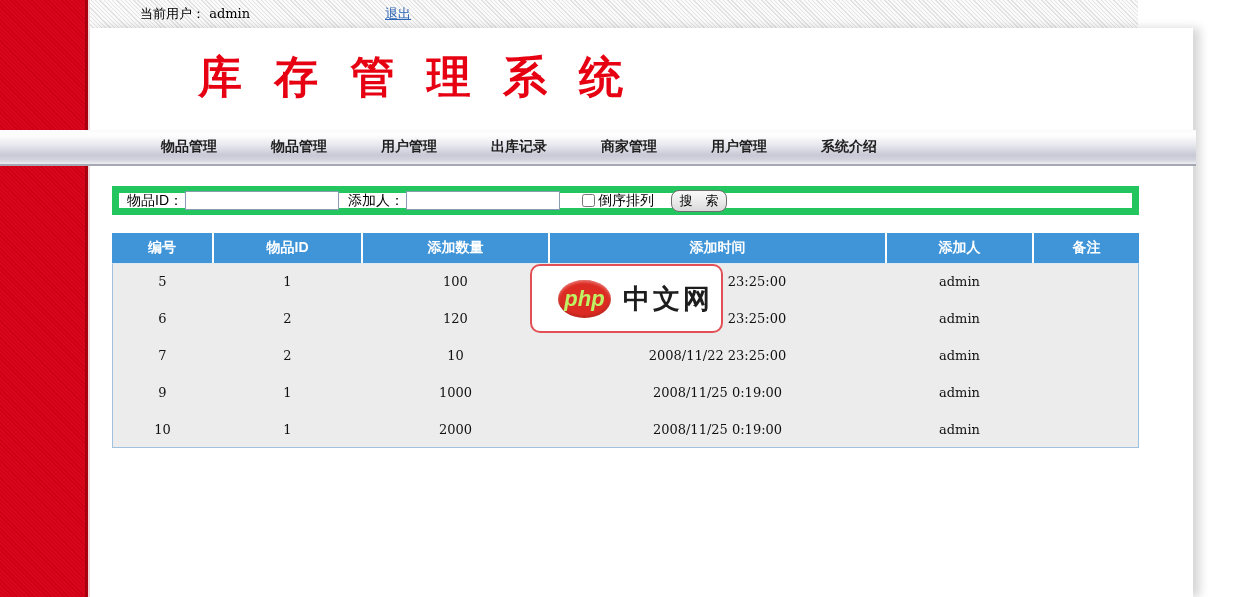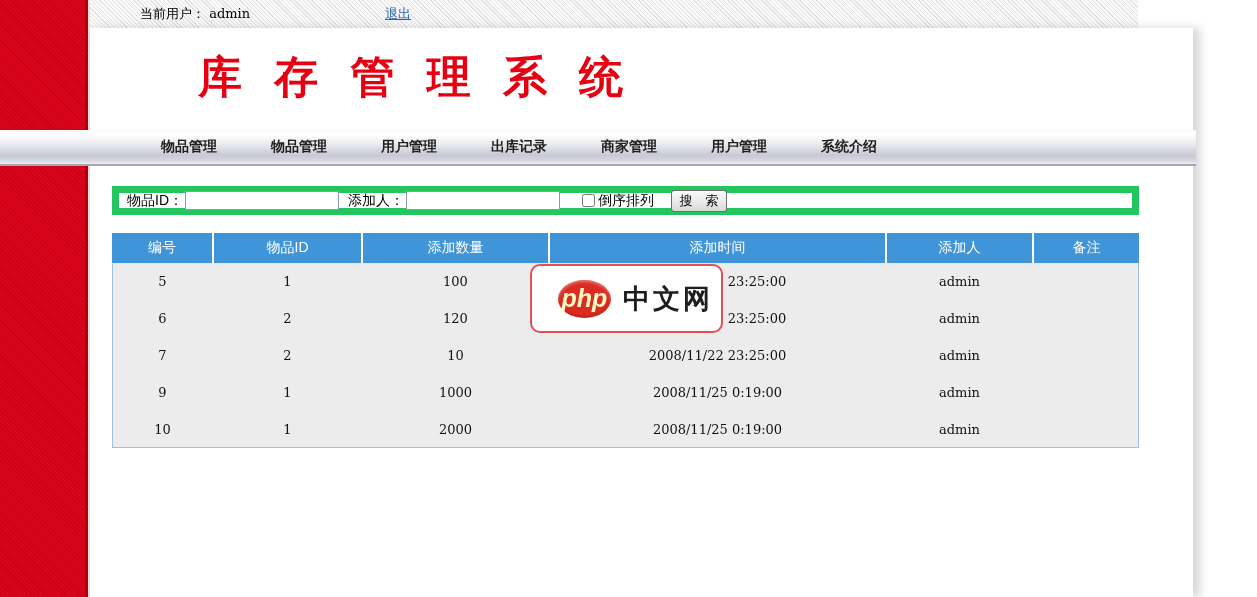--- a/index.html
+++ b/index.html
@@ -64,31 +64,31 @@
   .search-panel .lbl { margin-left:8px; white-space:nowrap; }
   .search-panel input[type="text"] {
     width:154px; height:19px; border:1px solid #8a9cb0; background:#fff;
     margin-left:2px; font-size:12px; padding:0 2px;
   }
   .search-panel .lbl2 { margin-left:9px; }
   .search-panel input[type="checkbox"] { margin-left:22px; width:13px; height:13px; }
   .search-panel .chk-lbl { margin-left:3px; white-space:nowrap; }
   .search-btn {
     margin-left:17px; width:56px; height:22px;
-    border:1px solid #6e6e6e; border-radius:3px;
+    border:1px solid #6e6e6e; border-radius:8px;
     background: linear-gradient(180deg,#f9f9f9 0%,#ededed 45%,#d9d9d9 100%);
     font-size:13px; color:#000; cursor:pointer; white-space:nowrap;
     font-family:"Liberation Sans",sans-serif; line-height:18px;
   }
 
   
   .table-wrap { position:absolute; left:22px; top:205px; width:1027px; }
   table { border-collapse:collapse; table-layout:fixed; width:1027px; }
   thead th {
-    background:#4095d9; color:#ffffff; font-size:14px; font-weight:normal;
+    background:#4095d9; color:#ffffff; font-size:14px; font-weight:bold;
     height:30px; border-right:2px solid #ffffff; text-align:center;
   }
   thead th:last-child { border-right:none; }
   tbody td {
     background:#ececec; height:37px; text-align:center;
     font-family:"DejaVu Serif","Liberation Serif",serif; font-size:13px; color:#111;
   }
   .body-border {
     position:absolute; left:0; top:30px; width:1027px; height:185px;
     border:1px solid #9fc1de; border-top:1px solid #dfe9f2; pointer-events:none;
@@ -97,21 +97,21 @@
   
   .watermark {
     position:absolute; left:440px; top:236px; width:193px; height:69px; z-index:10;
     background:#ffffff; border:2px solid #e25055; border-radius:10px;
     display:flex; align-items:center;
   }
   .wm-ellipse {
     margin-left:26px; width:53px; height:38px; border-radius:50%;
     background:#dc2b22; box-shadow: inset 0 2px 3px rgba(255,255,255,0.35), inset 0 -2px 3px rgba(0,0,0,0.15);
     display:flex; align-items:center; justify-content:center;
-    color:#fef9c3; font-style:italic; font-weight:bold; font-size:25px;
+    color:#bef264; font-style:italic; font-weight:bold; font-size:22px;
     font-family:"Liberation Sans",sans-serif;
   }
   .wm-site {
     margin-left:12px; font-size:27px; color:#1d1d1d; letter-spacing:3px;
     font-weight:600; white-space:nowrap;
   }
 </style>
 </head>
 <body>
 

